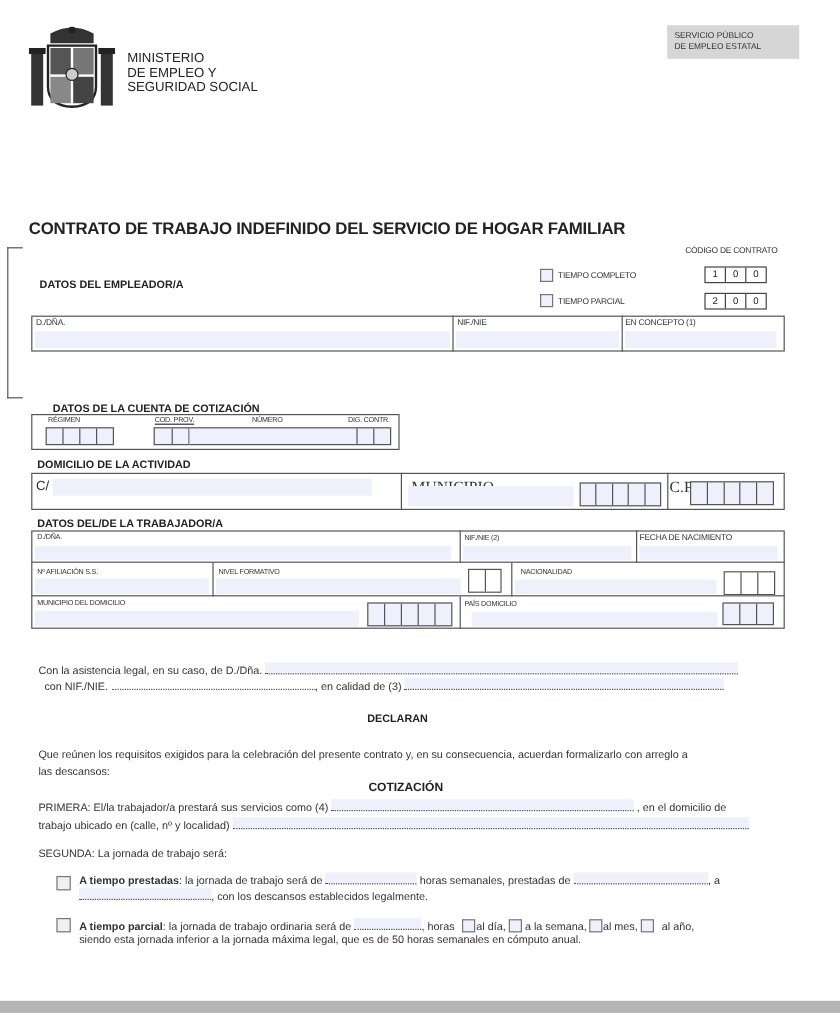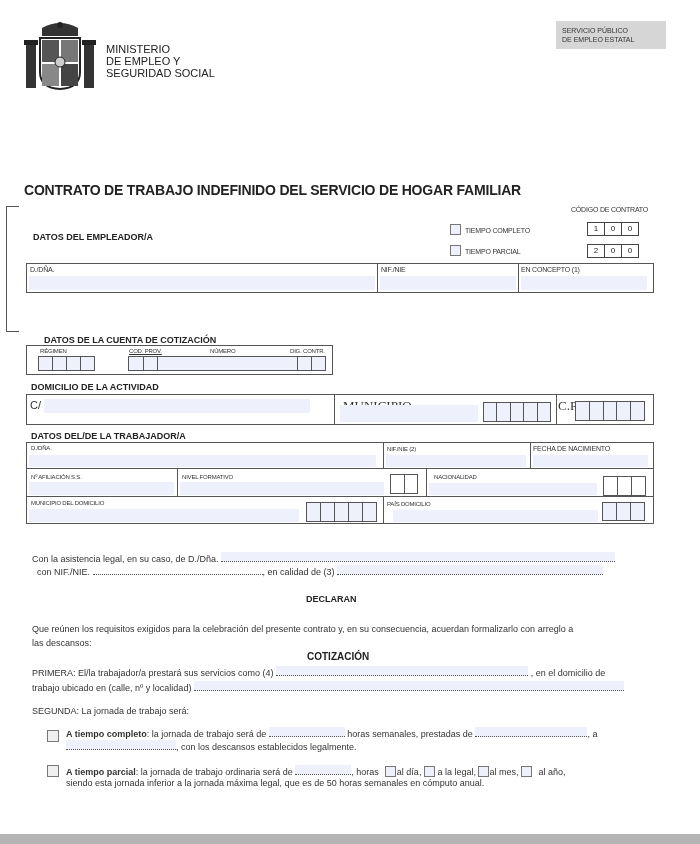--- a/index.html
+++ b/index.html
@@ -202,36 +202,36 @@
 </div>
 <div class="para" style="left:32px;top:681px;">
   <span>trabajo ubicado en (calle, nº y localidad)</span>
   <span class="dots" style="width:430px;"></span>
 </div>
 
 <div class="para" style="left:32px;top:705px;">SEGUNDA: La jornada de trabajo será:</div>
 
 <div class="checkbox" style="left:47px;top:730px;width:12px;height:12px;background:#f0f0f0;"></div>
 <div class="para" style="left:66px;top:727px;">
-  <b>A tiempo completo</b><span>: la jornada de trabajo será de</span>
+  <b>A tiempo prestadas</b><span>: la jornada de trabajo será de</span>
   <span class="dots" style="width:76px;"></span>
   <span>horas semanales, prestadas de</span>
   <span class="dots" style="width:112px;"></span><span>, a</span>
 </div>
 <div class="para" style="left:66px;top:740px;">
   <span class="dots" style="width:110px;"></span><span>, con los descansos  establecidos legalmente.</span>
 </div>
 
 <div class="checkbox" style="left:47px;top:765px;width:12px;height:12px;background:#f0f0f0;"></div>
 <div class="para" style="left:66px;top:764px;">
   <b>A tiempo parcial</b><span>: la jornada de trabajo ordinaria será de</span>
   <span class="dots" style="width:56px;"></span><span>, horas</span>
   <span class="checkbox" style="position:relative;display:inline-block;left:4px;top:2px;"></span>
   <span style="margin-left:2px;">al día,</span>
   <span class="checkbox" style="position:relative;display:inline-block;top:2px;"></span>
-  <span>a la legal,</span>
+  <span>a la semana,</span>
   <span class="checkbox" style="position:relative;display:inline-block;top:2px;"></span><span>al mes,</span>
   <span class="checkbox" style="position:relative;display:inline-block;top:2px;"></span>
   <span style="margin-left:4px;">al año,</span>
 </div>
 <div class="para" style="left:66px;top:777px;">siendo esta jornada inferior a la jornada máxima legal, que es de 50 horas semanales en cómputo anual.</div>
 
 <div class="abs" style="left:0;top:834px;width:700px;height:10px;background:#b4b4b4;"></div>
 
 </body></html>

